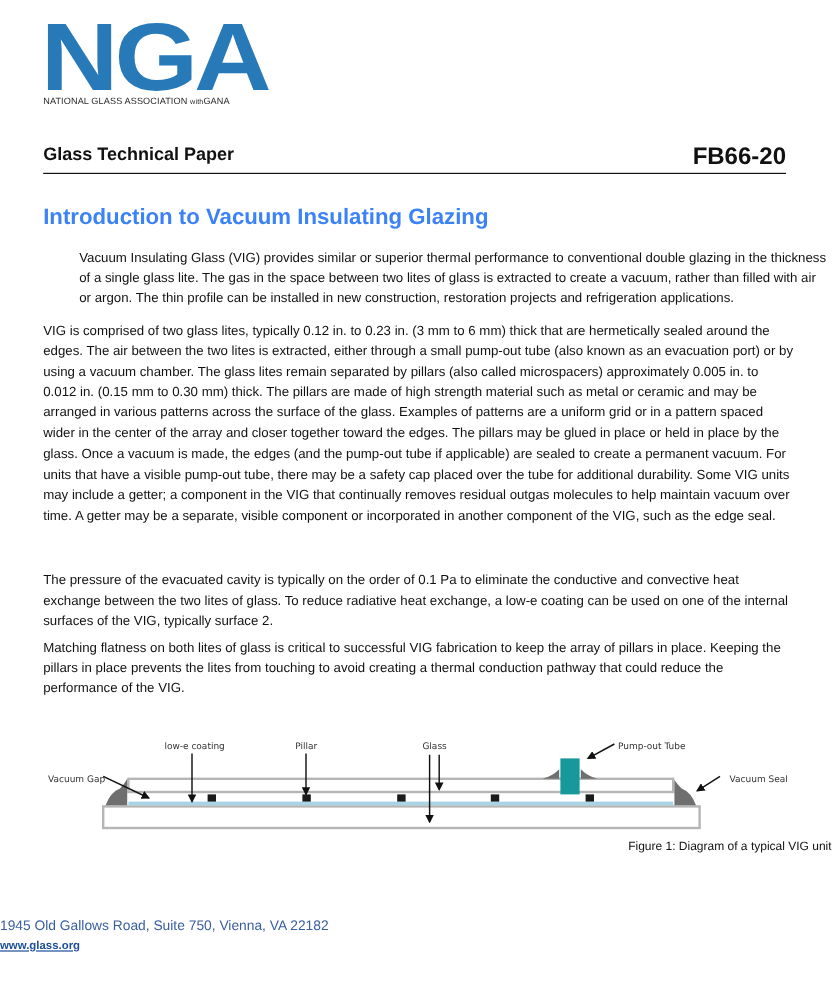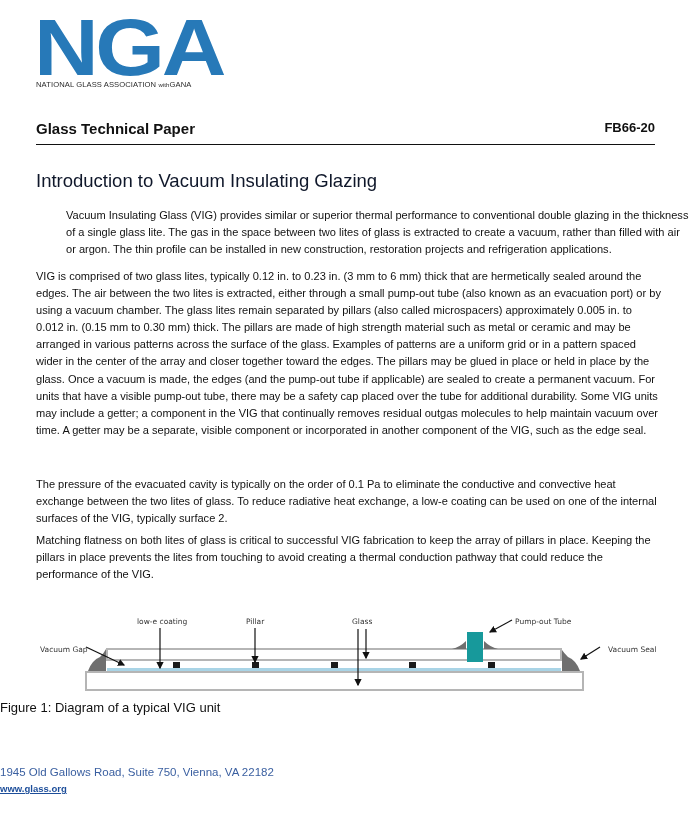--- a/index.html
+++ b/index.html
@@ -8,28 +8,28 @@
   .logo { position: absolute; left: 34px; top: 8px; width: 186px; height: 84px; }
   .logo-mark { position: absolute; left: 0; top: 0; font-family: "Liberation Sans", sans-serif;
                font-weight: bold; font-size: 80px; line-height: 80px; letter-spacing: -3px;
                transform: scaleX(1.12); transform-origin: left top; }
   .logo-sub { position: absolute; left: 2px; top: 72px; font-size: 7.6px; letter-spacing: 0.1px;
               white-space: nowrap; color: #2a2a2a; }
   .logo-sub .small { font-size: 6px; }
   .header-row { position: absolute; left: 36px; right: 38px; top: 118px; height: 26px;
                 border-bottom: 1.5px solid #111; }
   .header-left { position: absolute; left: 0; top: 2px; font-weight: bold; font-size: 15px; }
-  .header-right { position: absolute; right: 0; top: 2px; font-weight: bold; font-size: 13px; text-align: right; }
-  .title { position: absolute; left: 36px; top: 170px; font-weight: normal; font-size: 18.5px; color: #0f172a; }
+  .header-right { position: absolute; right: 0; top: 2px; font-weight: bold; font-size: 20px; text-align: right; }
+  .title { position: absolute; left: 36px; top: 170px; font-weight: bold; font-size: 18.5px; color: #3b82f6; }
   .body { position: absolute; left: 36px; width: 625px; font-size: 11.05px; line-height: 17.1px; color: #111; }
   .p1 { top: 207px; margin-left: 30px; } .p2 { top: 268px; } .p3 { top: 476px; } .p4 { top: 532px; }
   .figure { position: absolute; left: 0; top: 605px; width: 693px; height: 90px; }
   .figure svg { width: 693px; height: 90px; display: block; }
   .figure text { font-family: "DejaVu Sans", sans-serif; font-size: 7.5px; fill: #333; }
-  .caption { position: absolute; left: 0; width: 693px; top: 700px; text-align: left; font-size: 13px; color: #111; }
+  .caption { position: absolute; left: 0; width: 693px; top: 700px; text-align: right; font-size: 10px; color: #111; }
   .footer { position: absolute; left: 0; width: 597px; top: 764px; color: #3a5fa0; font-size: 11.5px; line-height: 16px; }
   .footer a { display: inline-block; font-size: 9.5px; font-weight: bold; color: #1d4e9a; text-decoration: underline; }
 </style>
 </head>
 <body>
 
 <div class="logo">
   <div class="logo-mark" style="color:#2779b8;">NGA</div>
   <div class="logo-sub">
     <span>NATIONAL GLASS ASSOCIATION</span>

